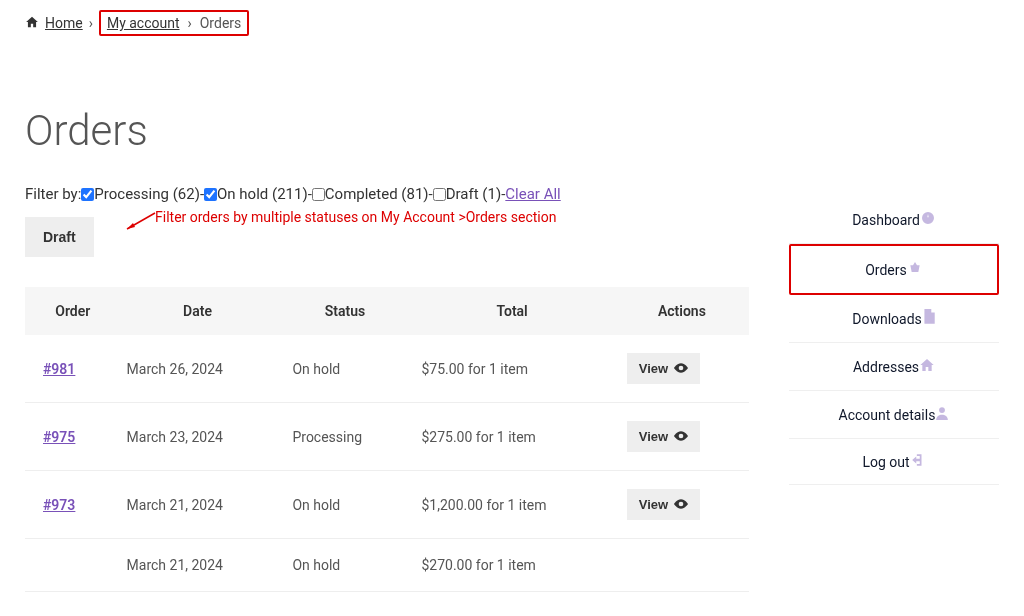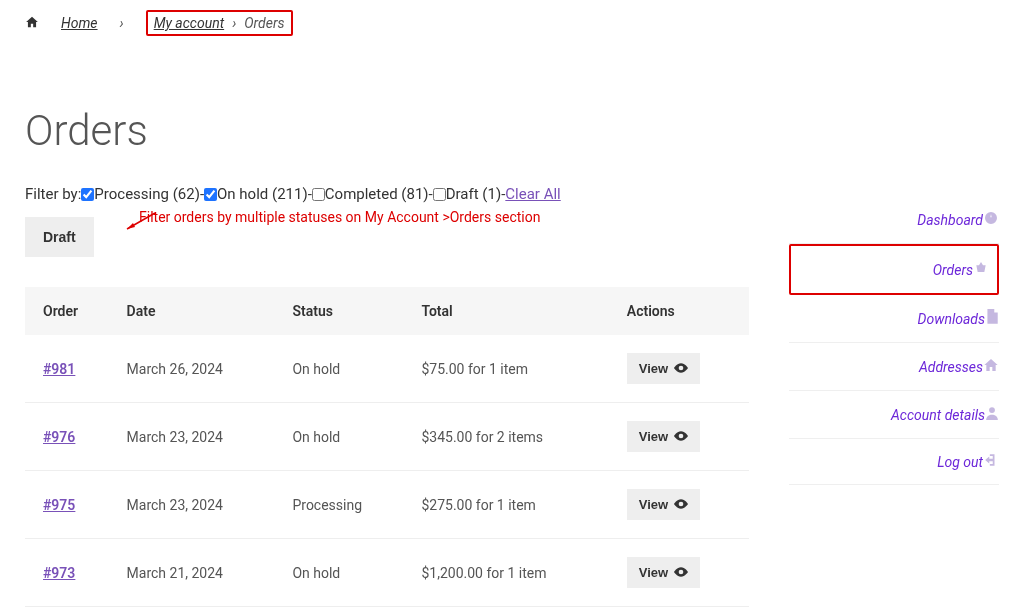--- a/index.html
+++ b/index.html
@@ -9,24 +9,23 @@
   color: #333;
   background: #fff;
   width: 1024px;
   height: 616px;
   position: relative;
 }
 
 .breadcrumb {
   display: flex;
   align-items: center;
-  gap: 22px;
+  gap: 6px;
   padding: 10px 25px 0 25px;
   font-size: 14px;
-  font-style: italic;
 }
 .breadcrumb .home-icon { color: #333; font-size: 14px; }
 .breadcrumb a { color: #333; text-decoration: underline; }
 .breadcrumb .sep { color: #555; }
 .breadcrumb .current { color: #555; }
 .breadcrumb .boxed {
   border: 2px solid #d00;
   padding: 3px 6px;
   border-radius: 2px;
   display: flex;
@@ -66,41 +65,41 @@
   background: #eee;
   border: none;
   padding: 12px 18px;
   font-size: 14px;
   font-weight: 600;
   color: #333;
   cursor: pointer;
 }
 .annotation {
   position: absolute;
-  left: 114px;
+  left: 130px;
   top: -8px;
   color: #d00;
   font-size: 14px;
   white-space: nowrap;
 }
 .arrow {
   position: absolute;
   left: 98px;
   top: -6px;
   width: 34px;
   height: 22px;
 }
 
 table {
   width: 100%;
   border-collapse: collapse;
   margin-top: 30px;
 }
 thead th {
-  text-align: left;
+  text-align: center;
   background: #f6f6f6;
   padding: 16px 12px;
   font-weight: 600;
   color: #333;
   font-size: 14px;
 }
 thead th:first-child { padding-left: 18px; }
 tbody td {
   padding: 18px 12px;
   border-bottom: 1px solid #eee;
@@ -117,27 +116,26 @@
   color: #333;
   cursor: pointer;
   display: inline-flex;
   align-items: center;
   gap: 6px;
 }
 
 .sidebar ul { list-style: none; }
 .sidebar li {
   display: flex;
-  justify-content: flex-end;
+  justify-content: center;
   align-items: center;
   padding: 14px 0;
   border-bottom: 1px solid #efefef;
-  color: #6d28d9;
+  color: #0f172a;
   cursor: pointer;
-  font-style: italic;
 }
 .sidebar li .side-icon { color: #c5b8e0; font-size: 14px; }
 .sidebar li.active {
   border: 2px solid #d00;
   border-radius: 2px;
   padding: 14px 8px;
 }
 </style>
 </head>
 <body>
@@ -201,29 +199,20 @@
           <tr>
             <td><a href="#" class="order-link">#981</a></td>
             <td>March 26, 2024</td>
             <td>On hold</td>
             <td>$75.00 for 1 item</td>
             <td><button class="btn-view">View <span><svg width="14" height="10" viewBox="0 0 24 16" fill="currentColor">
                     <path d="M12 0C5 0 0 8 0 8s5 8 12 8 12-8 12-8S19 0 12 0zm0 12a4 4 0 110-8 4 4 0 010 8z"></path>
                   </svg></span></button></td>
           </tr>
           <tr>
-            <td><a href="#" class="order-link">#976</a></td>
-            <td>March 23, 2024</td>
-            <td>On hold</td>
-            <td>$345.00 for 2 items</td>
-            <td><button class="btn-view">View <span><svg width="14" height="10" viewBox="0 0 24 16" fill="currentColor">
-                    <path d="M12 0C5 0 0 8 0 8s5 8 12 8 12-8 12-8S19 0 12 0zm0 12a4 4 0 110-8 4 4 0 010 8z"></path>
-                  </svg></span></button></td>
-          </tr>
-          <tr>
             <td><a href="#" class="order-link">#975</a></td>
             <td>March 23, 2024</td>
             <td>Processing</td>
             <td>$275.00 for 1 item</td>
             <td><button class="btn-view">View <span><svg width="14" height="10" viewBox="0 0 24 16" fill="currentColor">
                     <path d="M12 0C5 0 0 8 0 8s5 8 12 8 12-8 12-8S19 0 12 0zm0 12a4 4 0 110-8 4 4 0 010 8z"></path>
                   </svg></span></button></td>
           </tr>
           <tr>
             <td><a href="#" class="order-link">#973</a></td>

